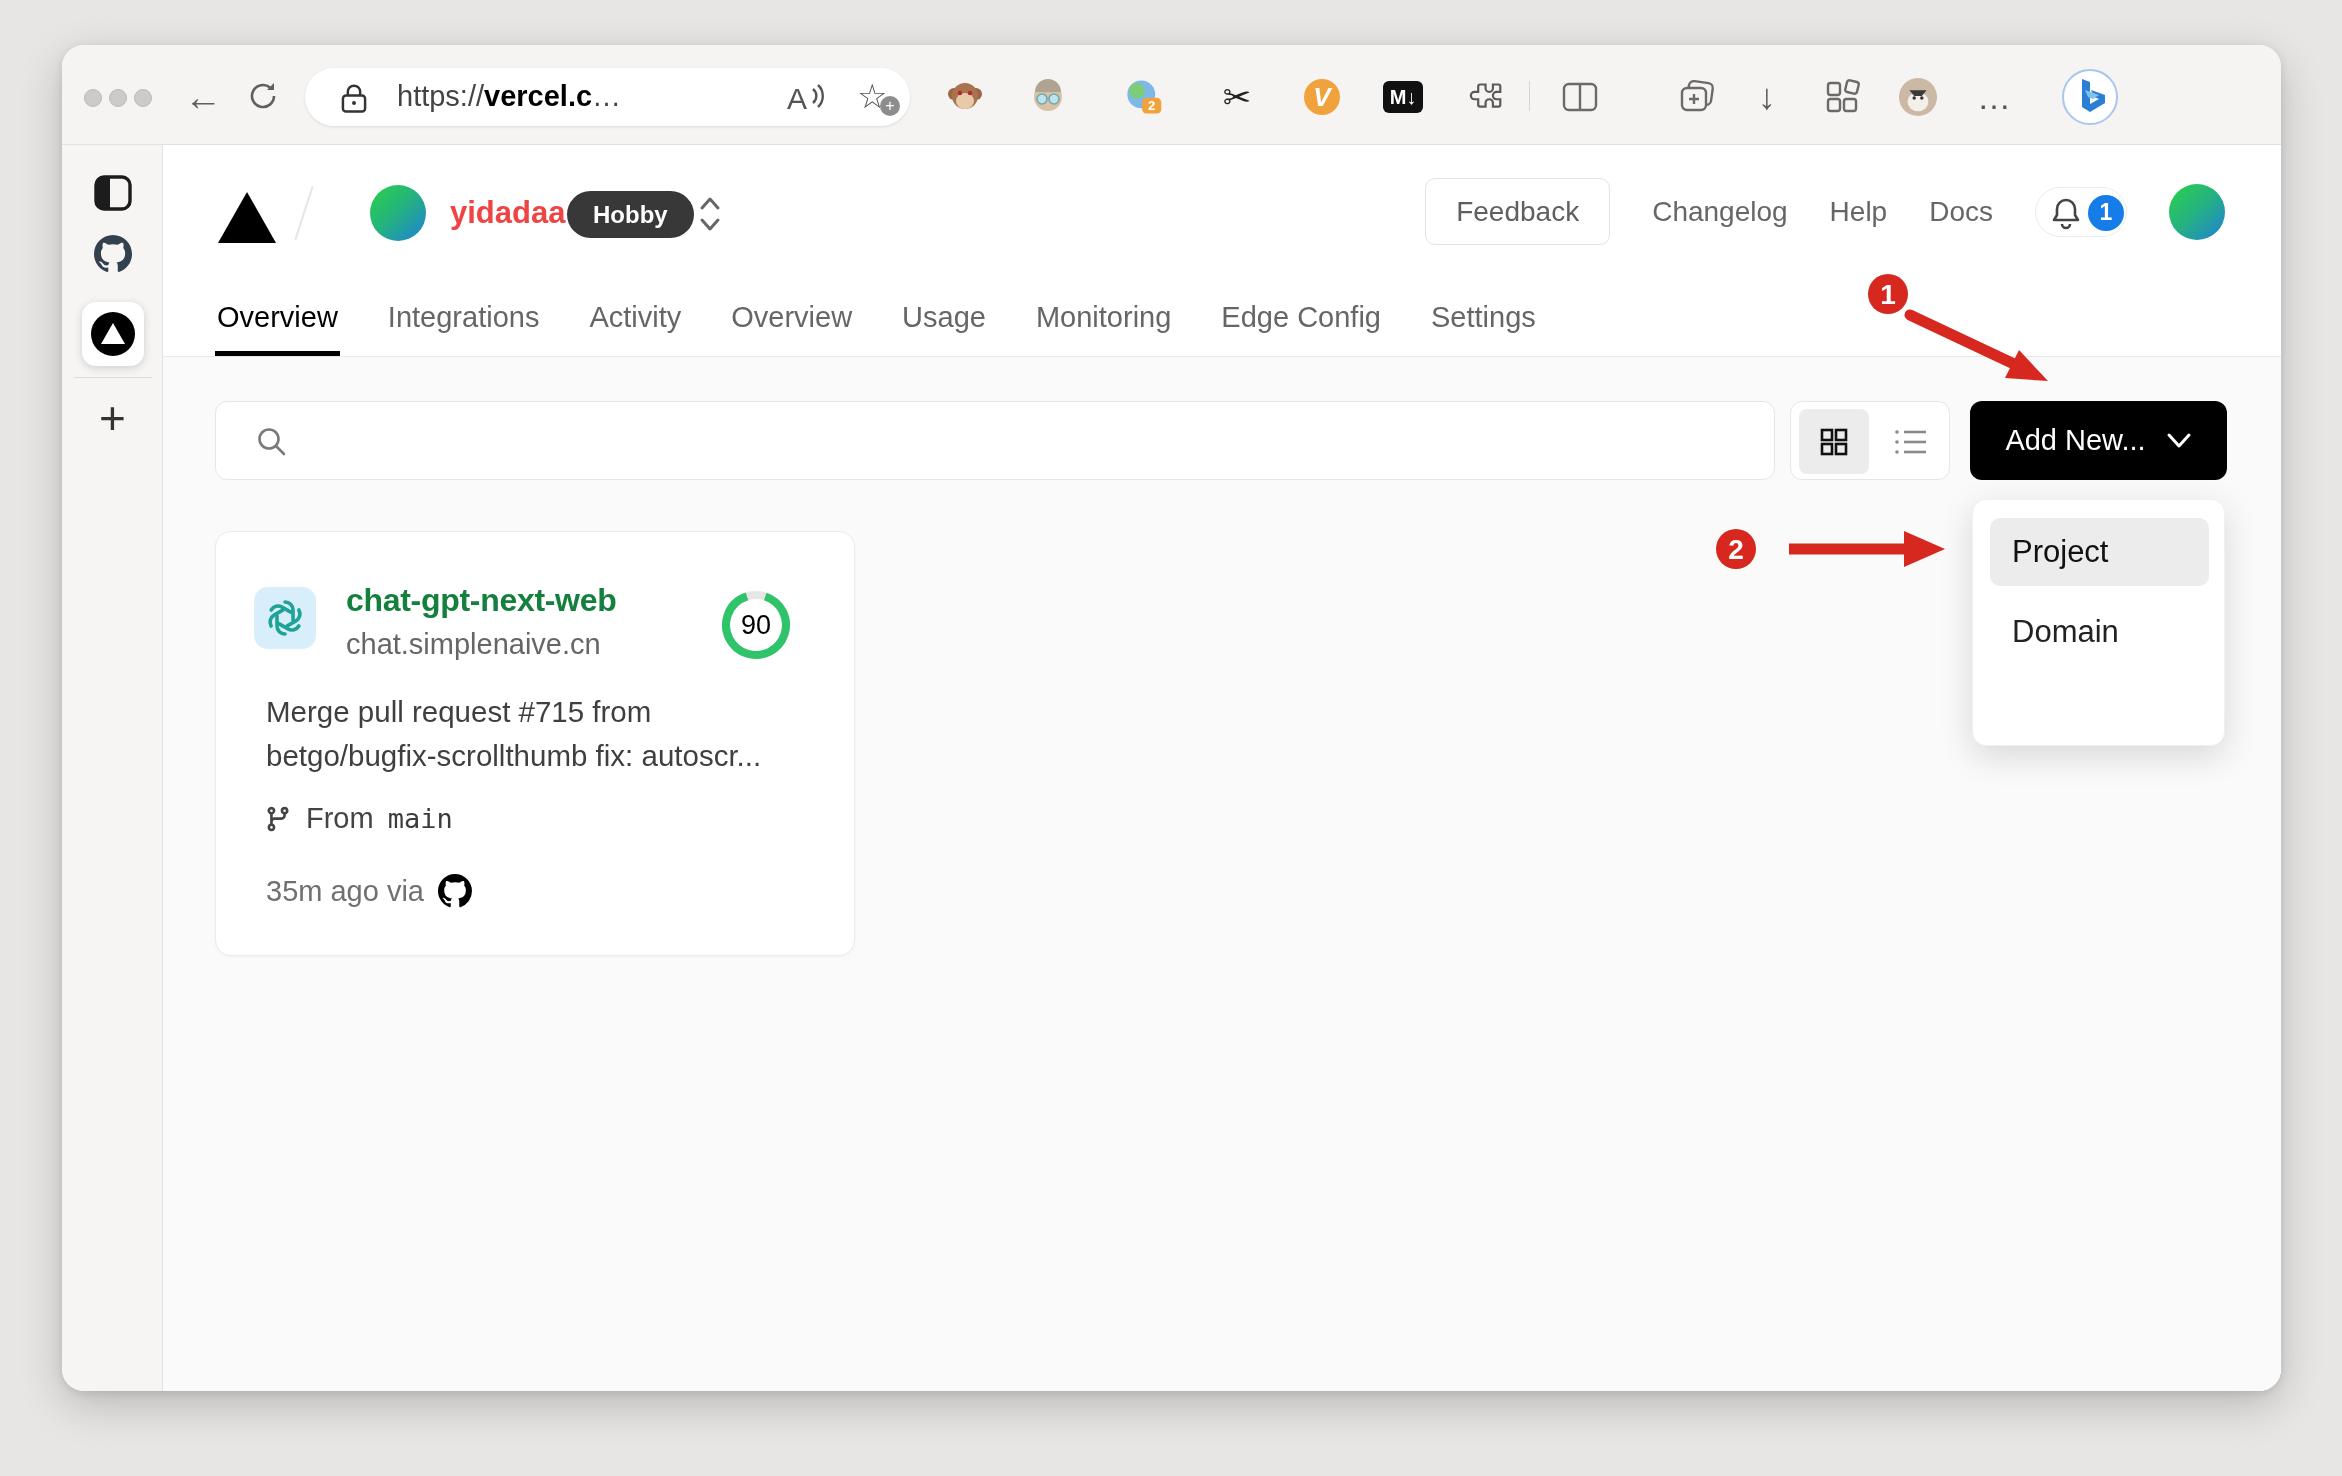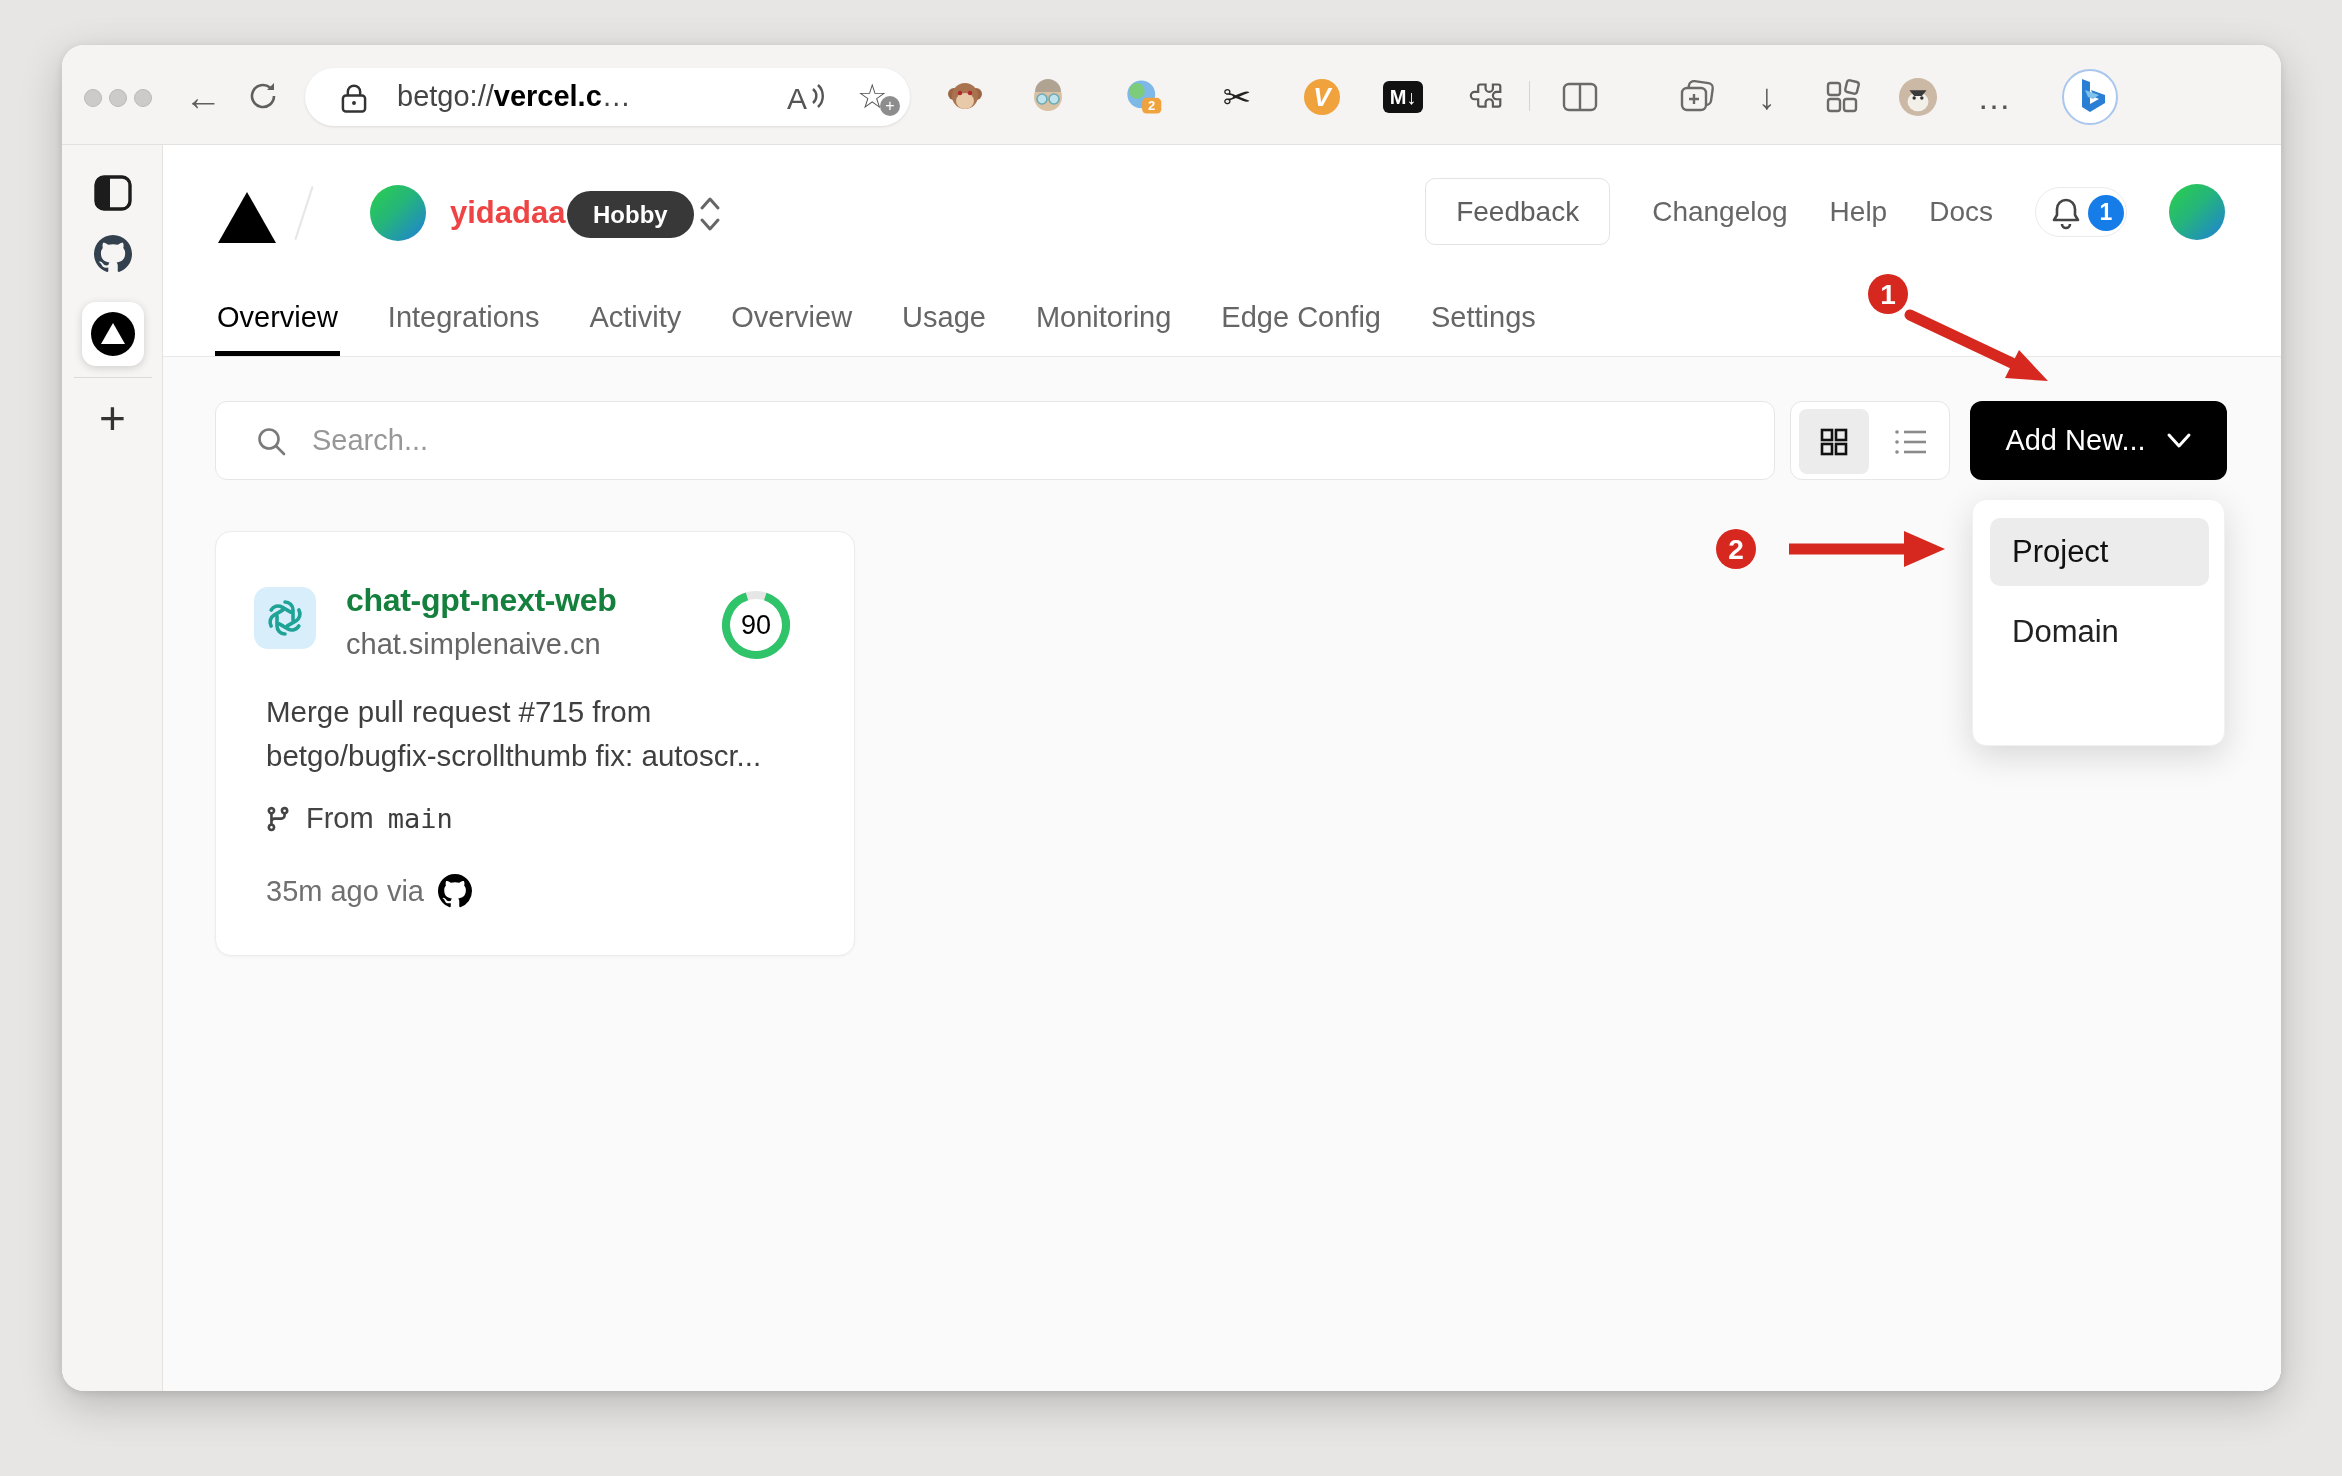--- a/index.html
+++ b/index.html
@@ -113,21 +113,21 @@
       <path d="M28 17a11 11 0 1 1-4-8.5" fill="none" stroke="#5f5f5f" stroke-width="2.6"></path>
       <path d="M28 4v7h-7z" fill="#5f5f5f"></path>
     </svg>
 
     <div class="urlbar">
       <svg class="abs" style="left:34px; top:14px" width="30" height="32" viewBox="0 0 24 26">
         <rect x="3" y="11" width="18" height="13" rx="2.5" fill="none" stroke="#333" stroke-width="2"></rect>
         <path d="M7 11V8a5 5 0 0 1 10 0v3" fill="none" stroke="#333" stroke-width="2"></path>
         <circle cx="12" cy="17" r="1.6" fill="#333"></circle>
       </svg>
-      <div class="urltext"><span>betgo://</span><b>vercel.c</b><span>…</span></div>
+      <div class="urltext"><span>https://</span><b>vercel.c</b><span>…</span></div>
       <svg class="abs" style="left:480px; top:13px" width="44" height="34" viewBox="0 0 44 34">
         <text x="2" y="28" font-size="30" fill="#555" font-family="Liberation Sans">A</text>
         <path d="M28 8a9 9 0 0 1 0 14 M33 4a15 15 0 0 1 0 22" fill="none" stroke="#555" stroke-width="2.4"></path>
       </svg>
       <div class="abs" style="left:552px; top:8px; font-size:34px; color:#555">☆</div>
       <div class="abs" style="left:575px; top:28px; width:20px; height:20px; border-radius:50%; background:#8d8d8d; color:#fff; font-size:16px; text-align:center; line-height:20px">+</div>
     </div>
 
     <div class="ext" style="left:883px">
       <svg width="38" height="38" viewBox="0 0 38 38">
@@ -267,21 +267,20 @@
       <div class="tab"><span>Settings</span></div>
     </div>
 
     <div class="content">
 
       <div class="searchbox">
         <svg class="abs" style="left:40px; top:24px" width="32" height="32" viewBox="0 0 32 32">
           <circle cx="13" cy="13" r="9.5" fill="none" stroke="#7a7a7a" stroke-width="2.6"></circle>
           <line x1="20" y1="20" x2="28" y2="28" stroke="#7a7a7a" stroke-width="2.6" stroke-linecap="round"></line>
         </svg>
-        <input type="text" placeholder="Search..." style="">
       </div>
 
       <div class="viewtoggle">
         <div class="gridbtn">
           <svg width="30" height="30" viewBox="0 0 30 30">
             <rect x="3" y="3" width="10" height="10" fill="none" stroke="#111" stroke-width="2.6"></rect>
             <rect x="17" y="3" width="10" height="10" fill="none" stroke="#111" stroke-width="2.6"></rect>
             <rect x="3" y="17" width="10" height="10" fill="none" stroke="#111" stroke-width="2.6"></rect>
             <rect x="17" y="17" width="10" height="10" fill="none" stroke="#111" stroke-width="2.6"></rect>
           </svg>

